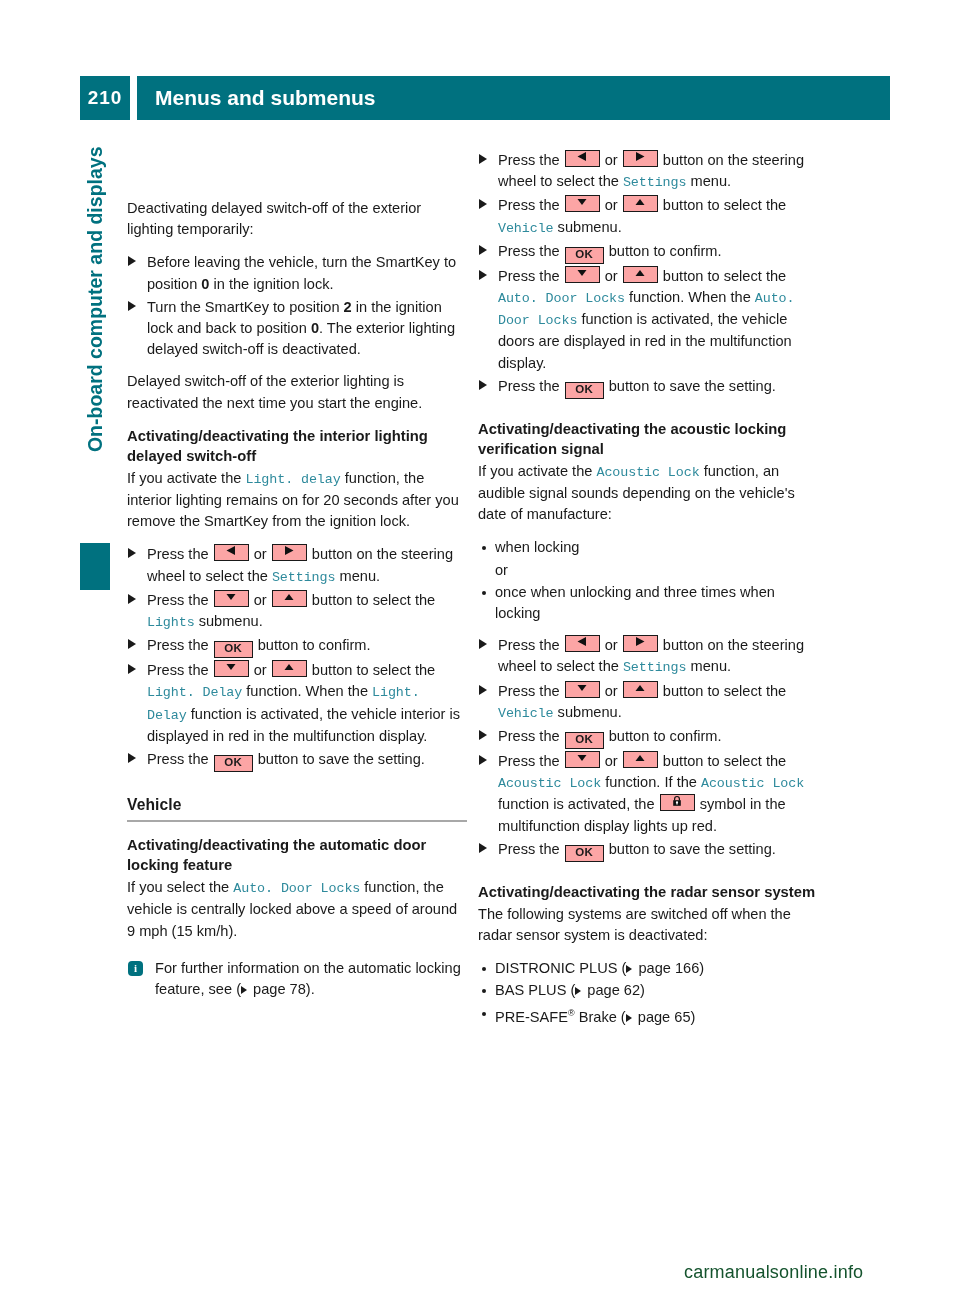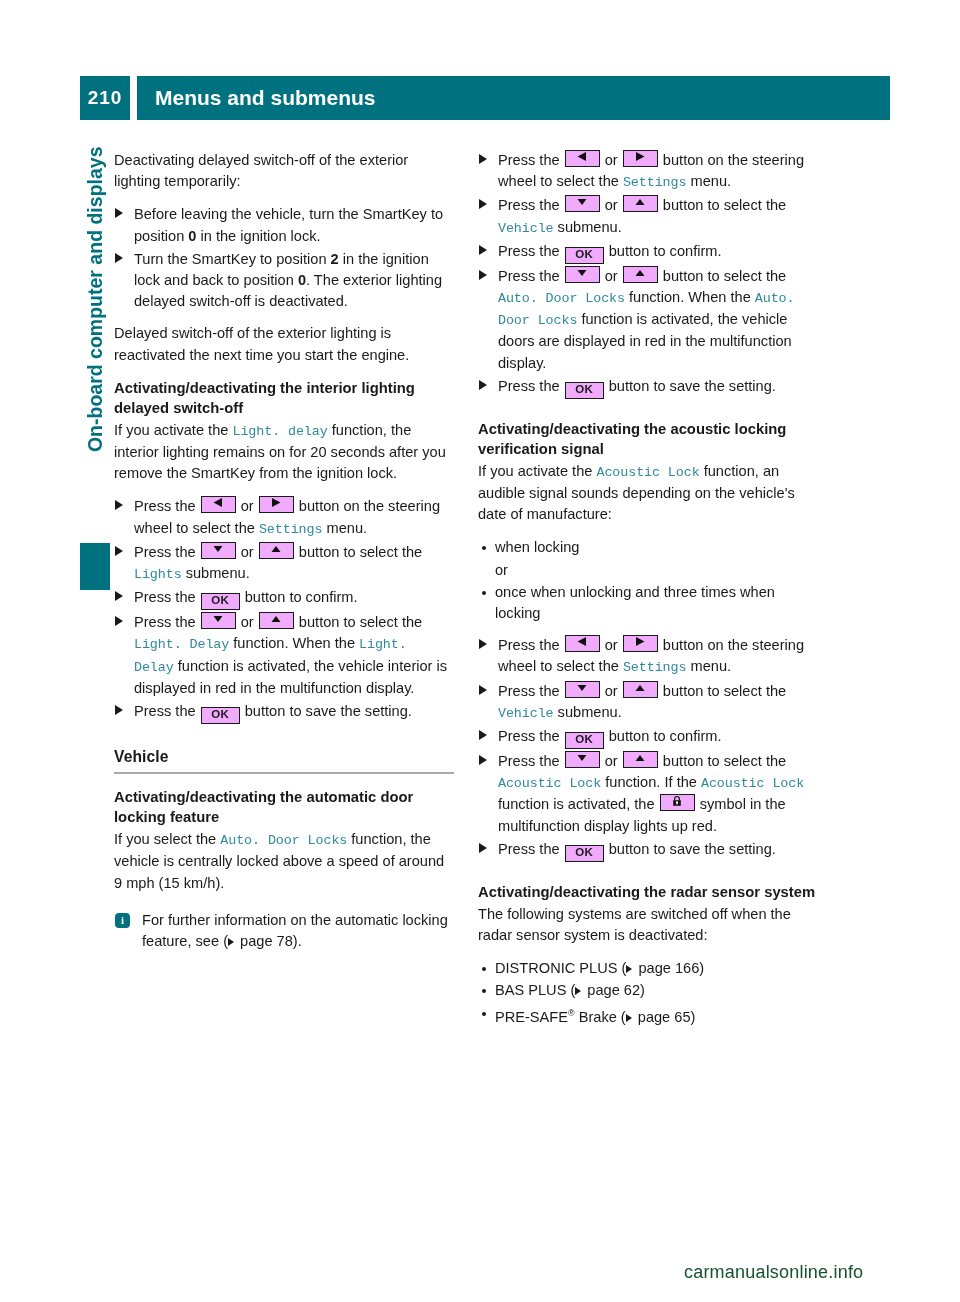--- a/index.html
+++ b/index.html
@@ -90,21 +90,21 @@
   }
 
   
   .col {
     position: absolute;
     top: 150px;
     width: 340px;
     font-size: 14.6px;
     line-height: 21.2px;
   }
-  .col-left  { left: 114px; }
+  .col-left  { left: 127px; margin-top: 48px; }
   .col-right { left: 478px; }
 
   p { margin: 0 0 11px 0; }
 
   .para { margin: 0 0 12px 0; }
 
   h3.section-head {
     font-size: 15.6px;
     font-weight: bold;
     margin: 22px 0 0 0;
@@ -191,21 +191,21 @@
     font-family: Liberation Mono, monospace;
     color: #2e8a9c;
     font-size: 13.4px;
     letter-spacing: -0.1px;
   }
   .bold { font-weight: bold; }
 
   .key {
     display: inline-block;
     border: 1.3px solid #1a1a1a;
-    background: #f0abfc;
+    background: #fca5a5;
     min-width: 27px;
     height: 15px;
     line-height: 13px;
     text-align: center;
     vertical-align: -2px;
     margin: 0 1px;
     padding: 0 3px;
     font-size: 11.5px;
     font-weight: bold;
     font-family: "Liberation Sans", sans-serif;

